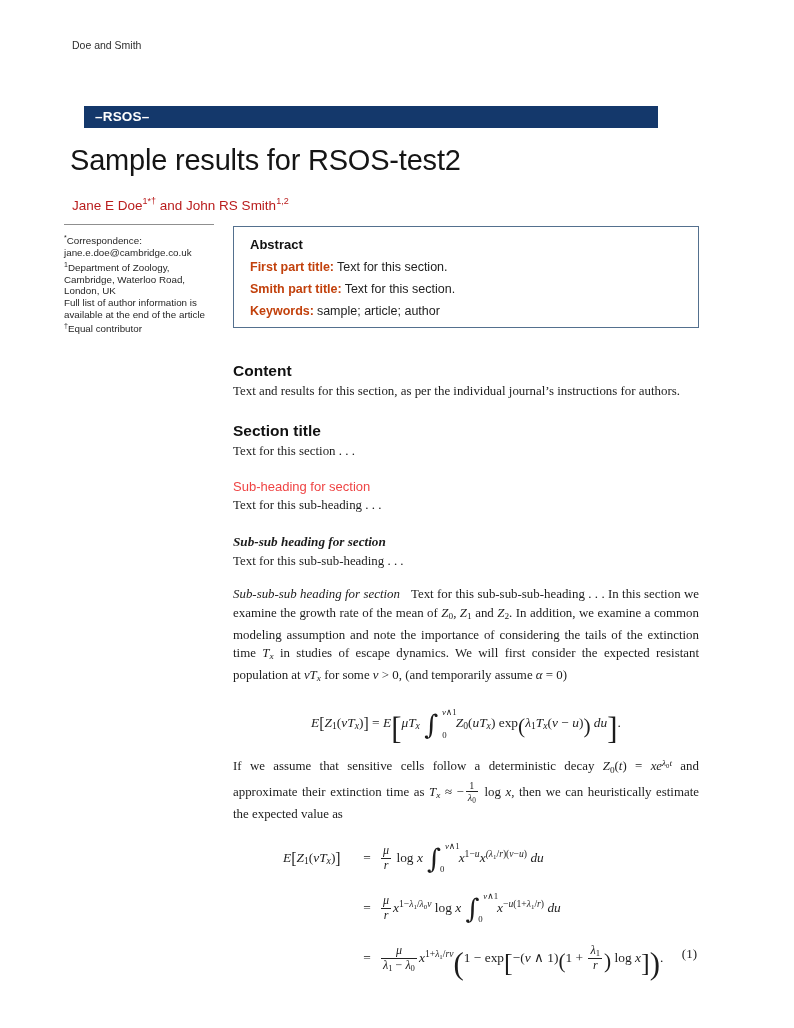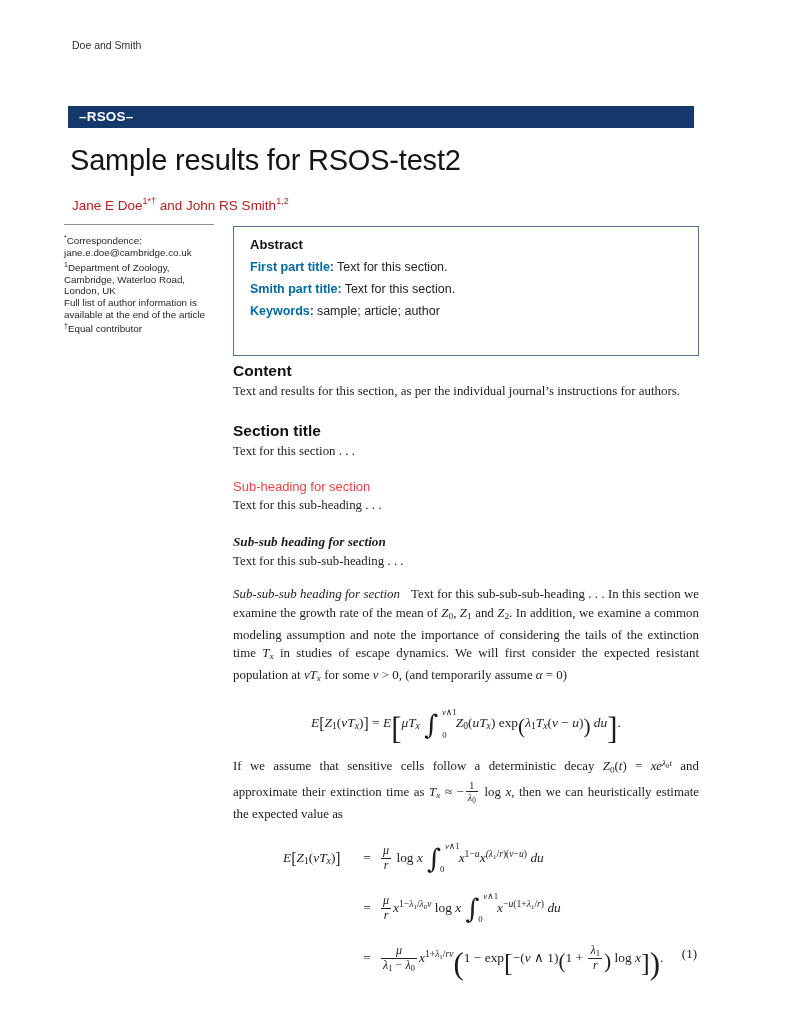--- a/index.html
+++ b/index.html
@@ -1,39 +1,39 @@
 <!DOCTYPE html>
 <html><head>
 <meta charset="utf-8">
 <style>
   html,body{margin:0;padding:0;background:#ffffff;}
   .page{position:relative;width:794px;height:1028px;background:#fff;overflow:hidden;
         font-family:"Liberation Sans",sans-serif;color:#1f1f1f;}
 
   .running-head{position:absolute;left:72px;top:39px;font-size:10.5px;color:#2e2e2e;}
 
-  .banner{position:absolute;left:68px;top:106px;width:626px;height:22px;
+  .banner{position:absolute;left:84px;top:106px;width:574px;height:22px;
           background:#14386b;color:#ffffff;font-weight:bold;font-size:13.5px;
           line-height:22px;padding-left:11px;box-sizing:border-box;letter-spacing:.2px;}
 
   .title{position:absolute;left:70px;top:144px;margin:0;font-size:29px;font-weight:normal;
          color:#151515;letter-spacing:-.2px;}
 
   .authors{position:absolute;left:72px;top:196px;font-size:13.5px;color:#b91c1c;}
   .authors sup{font-size:9px;}
 
   .sidebar{position:absolute;left:64px;top:224px;width:150px;border-top:1px solid #8f8f8f;
            padding-top:7px;font-size:9.8px;line-height:11.7px;color:#262626;}
   .sidebar sup{font-size:7px;}
 
-  .abstract-box{position:absolute;left:233px;top:226px;width:466px;height:130px;
+  .abstract-box{position:absolute;left:233px;top:226px;width:466px;height:102px;
                 box-sizing:border-box;border:1px solid #54708e;padding:10px 16px 0;}
   .abs-title{font-weight:bold;font-size:13px;color:#111;}
   .abs-row{font-size:12.5px;margin-top:8px;color:#222;}
-  .abs-row b{color:#0369a1;}
+  .abs-row b{color:#c2410c;}
   .abs-row .abs-text{margin-left:3px;}
 
   .main{position:absolute;left:233px;top:362px;width:466px;}
   .hA{font-size:15.5px;font-weight:bold;color:#111;margin:0;}
   .hB{font-size:13px;font-weight:normal;color:#ef4444;margin:0;}
   .hC{font-family:"Liberation Serif","DejaVu Serif",serif;font-style:italic;
       font-size:13.2px;color:#1c1c1c;margin:0;}
   .para{font-family:"Liberation Serif","DejaVu Serif",serif;font-size:12.9px;
         line-height:18.6px;text-align:justify;margin:2px 0 0;color:#1c1c1c;}
   .mt-sec{margin-top:21px;} .mt-sub{margin-top:19px;} .mt-par{margin-top:15px;}

